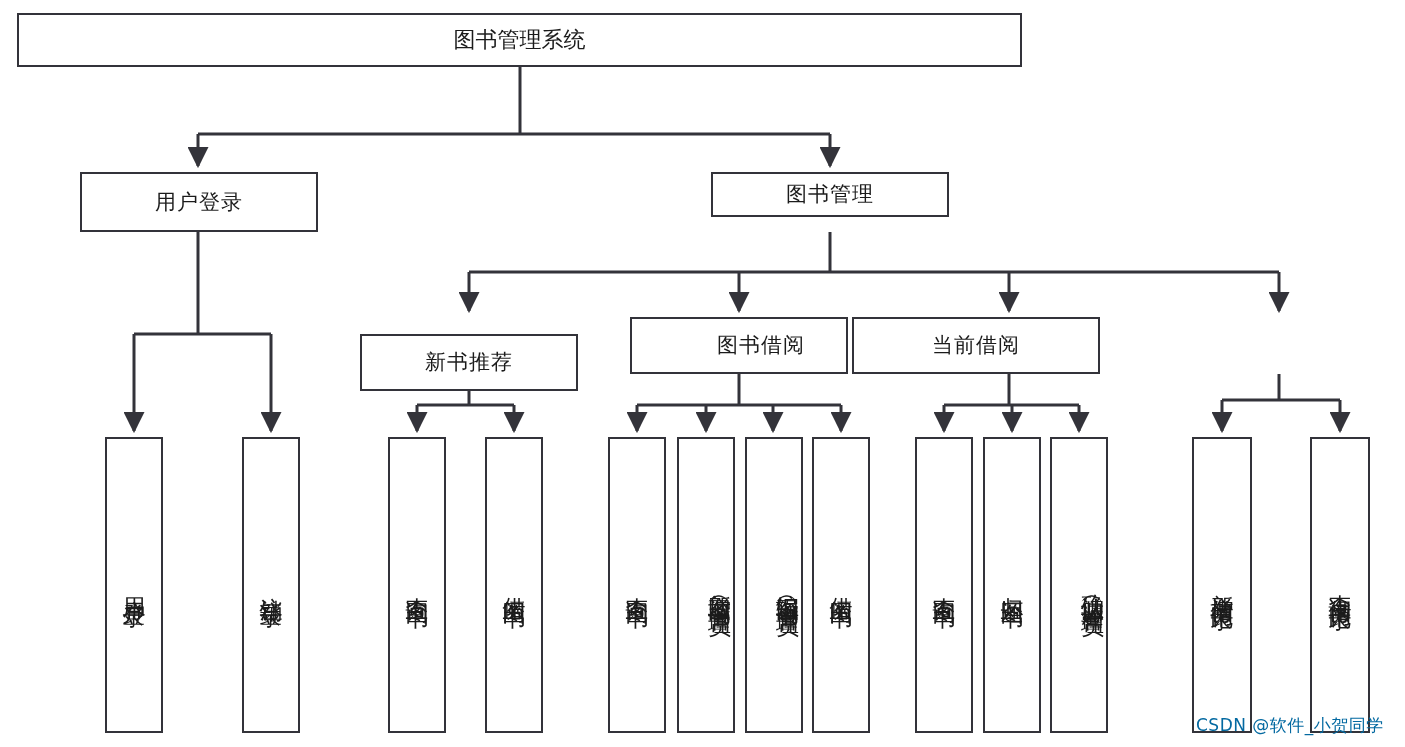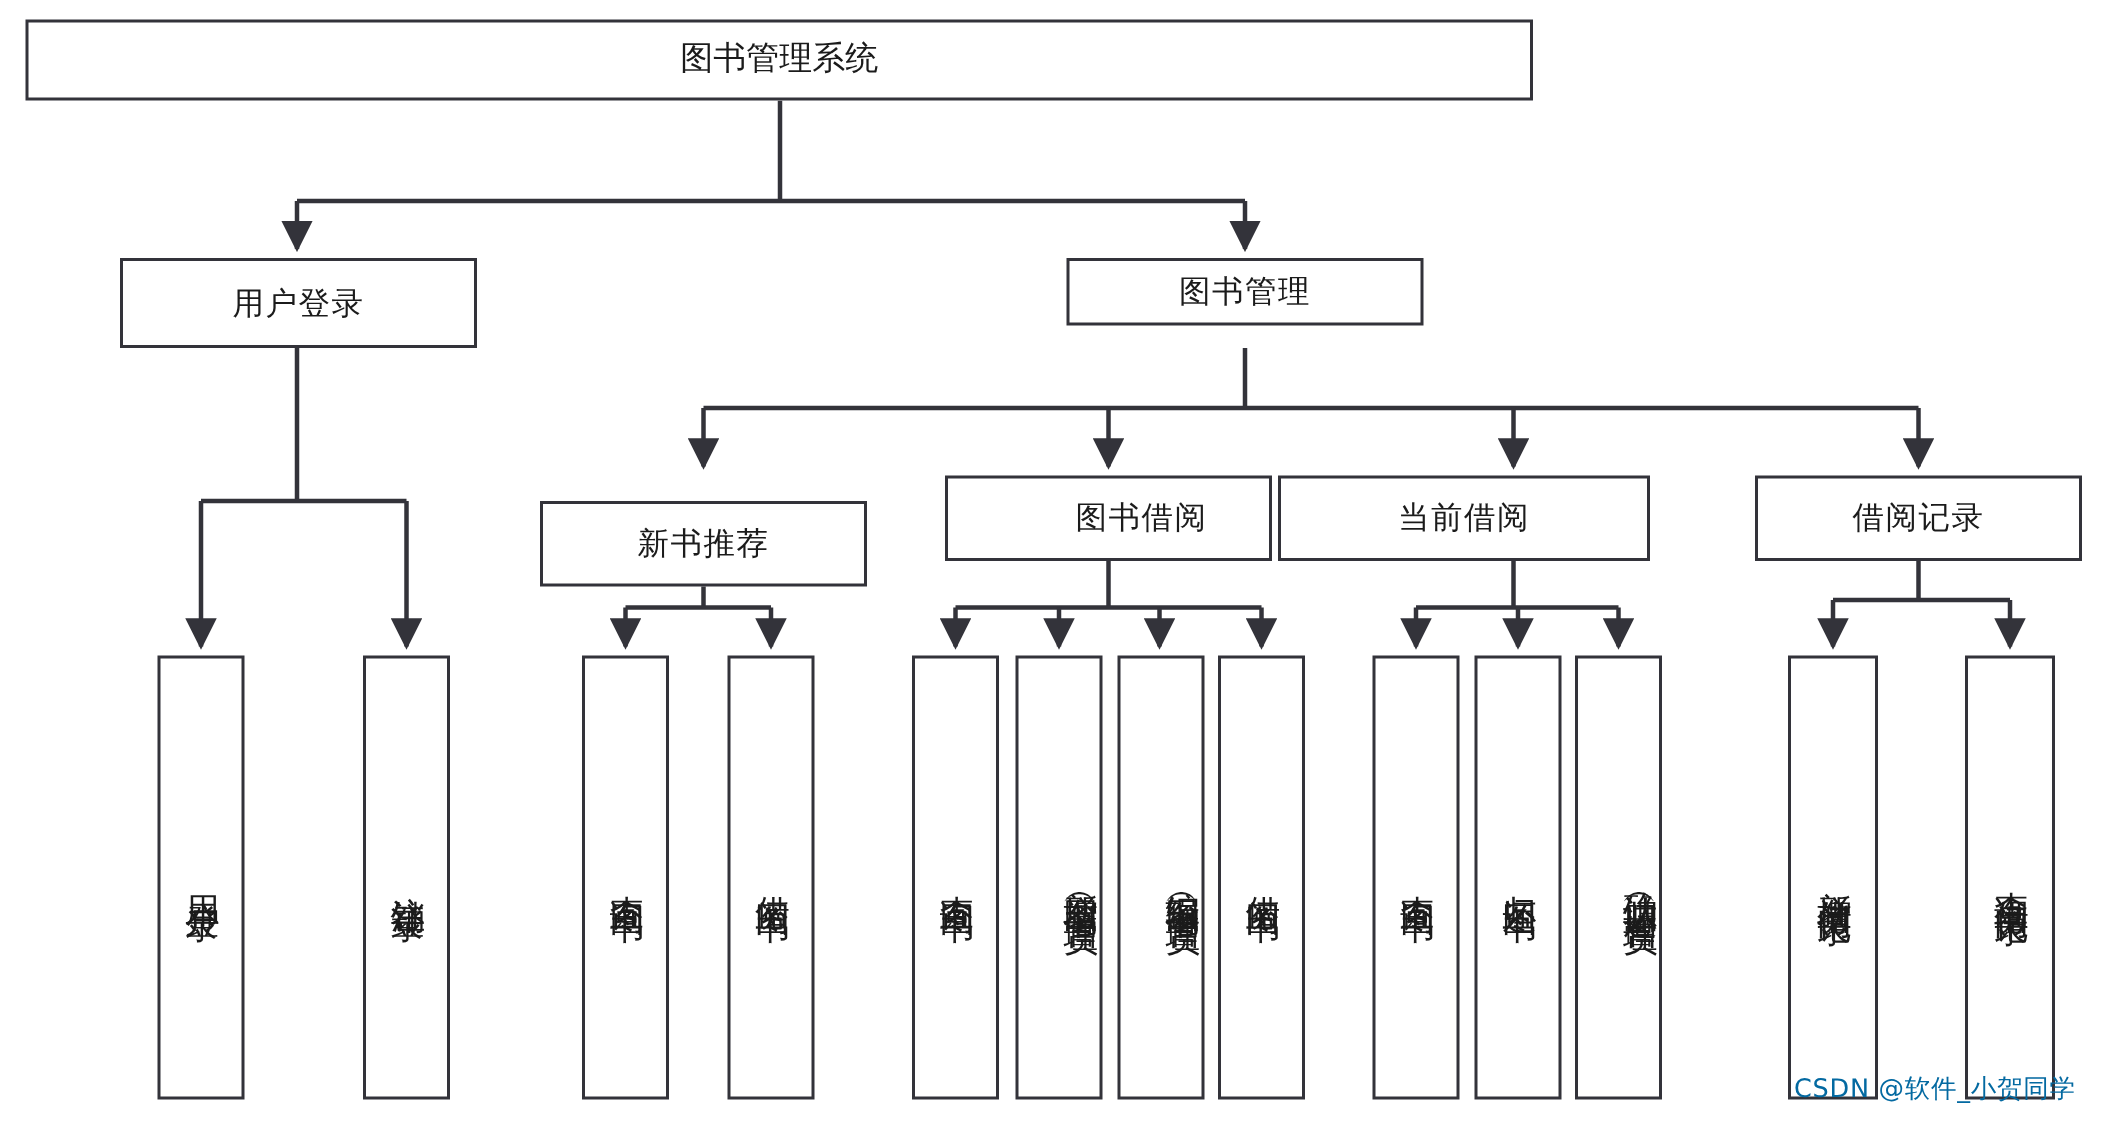--- a/index.html
+++ b/index.html
@@ -122,21 +122,20 @@
   </svg>
 
   <div class="node root" style="left:17px; top:13px; width:1005px; height:54px;">图书管理系统</div>
 
   <div class="node h" style="left:80px; top:172px; width:238px; height:60px;">用户登录</div>
   <div class="node h" style="left:711px; top:172px; width:238px; height:45px;">图书管理</div>
 
   <div class="node h" style="left:360px; top:334px; width:218px; height:57px;">新书推荐</div>
   <div class="node h" style="left:630px; top:317px; width:218px; height:57px;padding-left:44px;">图书借阅</div>
   <div class="node h" style="left:852px; top:317px; width:248px; height:57px;">当前借阅</div>
-  <div class="node h" style="left:1170px; top:317px; width:218px; height:57px;">借阅记录</div>
 
   <div class="node v center" style="left:105px; top:437px; width:58px; height:296px;">
     <span>用户登录</span>
   </div>
   <div class="node v center" style="left:242px; top:437px; width:58px; height:296px;">
     <span>注销登录</span>
   </div>
 
   <div class="node v center" style="left:388px; top:437px; width:58px; height:296px;">
     <span>查询图书</span>

